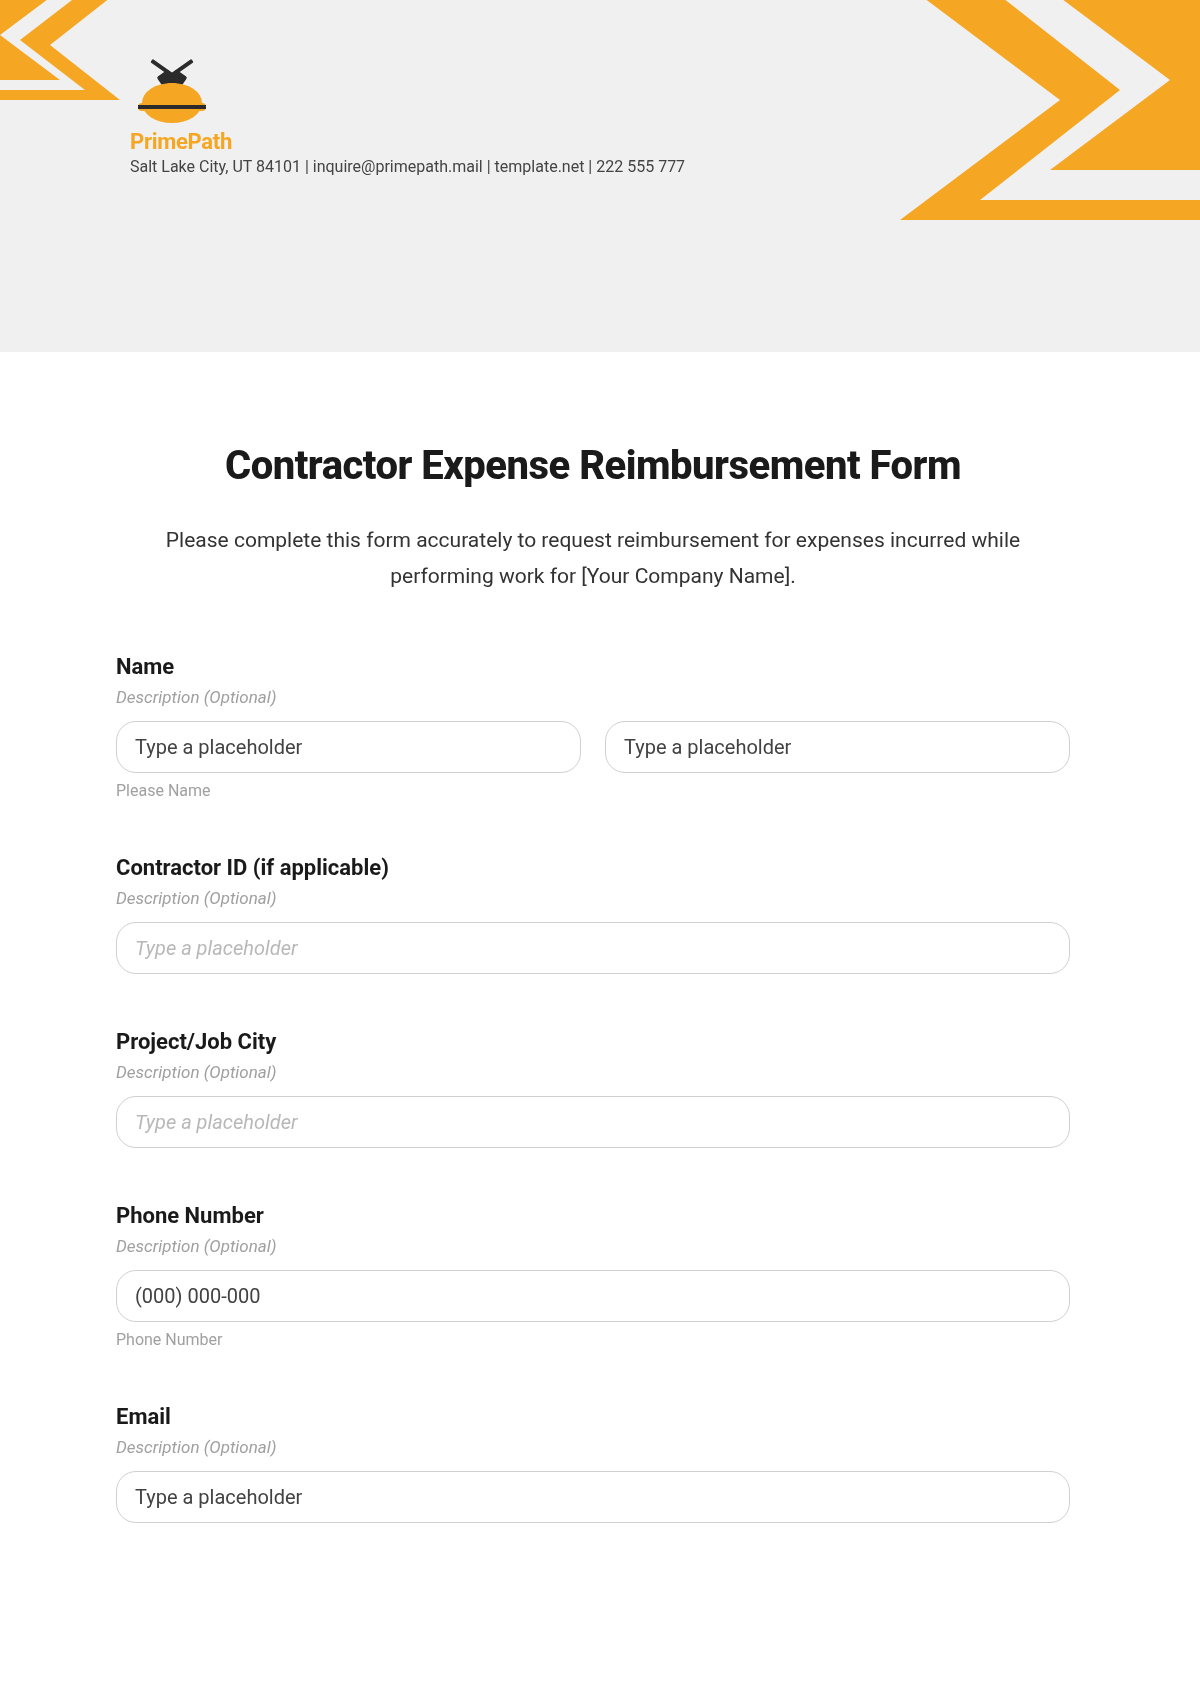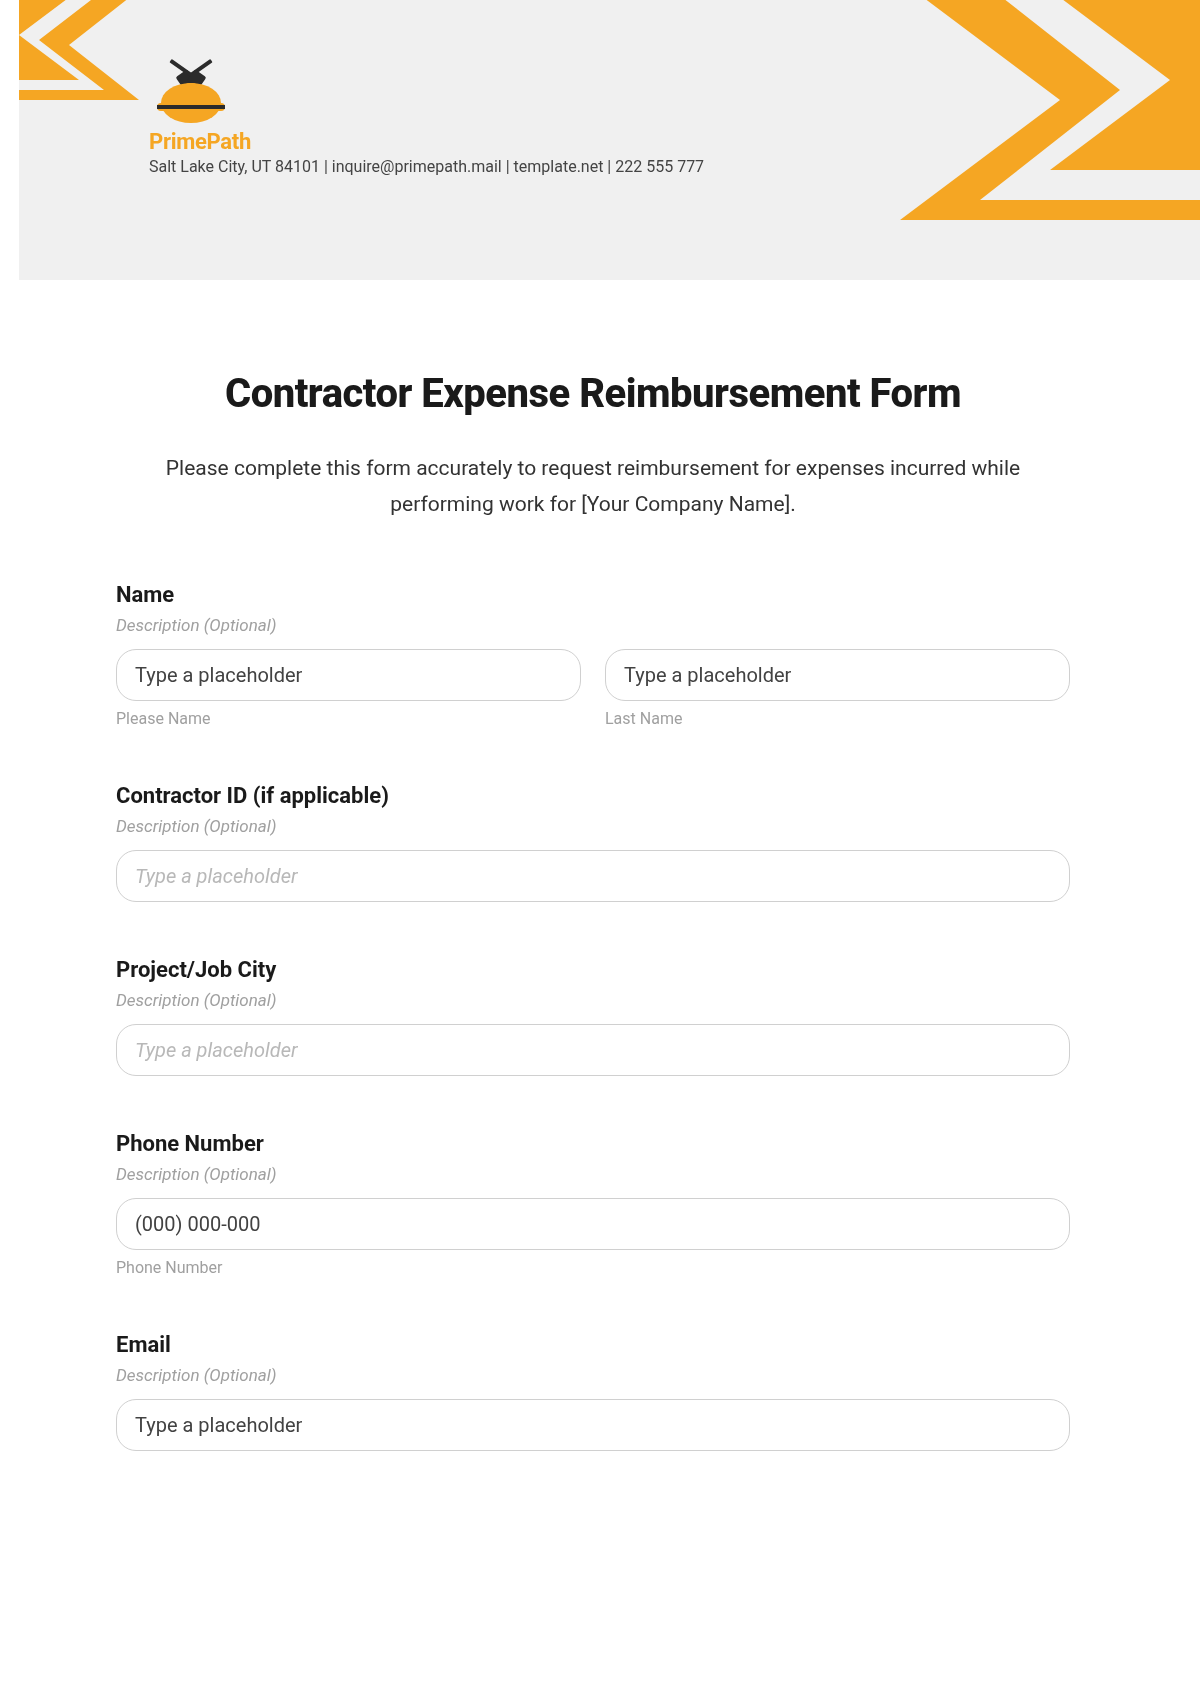--- a/index.html
+++ b/index.html
@@ -4,24 +4,23 @@
 <style>
 * { box-sizing: border-box; margin: 0; padding: 0; }
 body {
   font-family: -apple-system, BlinkMacSystemFont, "Segoe UI", Roboto, Helvetica, Arial, sans-serif;
   background: #fff;
   width: 1200px;
   color: #1a1a1a;
 }
 .header-band {
   background: #f0f0f0;
-  height: 280px;
+  height: 352px;
   position: relative;
   overflow: hidden;
-  margin-left: 19px;
 }
 .corner-left {
   position: absolute;
   top: -10px;
   left: -10px;
 }
 .corner-right {
   position: absolute;
   top: -20px;
   right: -20px;
@@ -165,21 +164,20 @@
   <div class="field-group">
     <div class="field-label">Name</div>
     <div class="field-desc">Description (Optional)</div>
     <div class="two-col">
       <div class="col">
         <input class="input-box noitalic" type="text" placeholder="Type a placeholder" style="">
         <div class="sublabel">Please Name</div>
       </div>
       <div class="col">
         <input class="input-box noitalic" type="text" placeholder="Type a placeholder" style="">
-        <div class="sublabel">Last Name</div>
       </div>
     </div>
   </div>
 
   <div class="field-group">
     <div class="field-label">Contractor ID (if applicable)</div>
     <div class="field-desc">Description (Optional)</div>
     <input class="input-box" type="text" placeholder="Type a placeholder" style="">
   </div>
 

